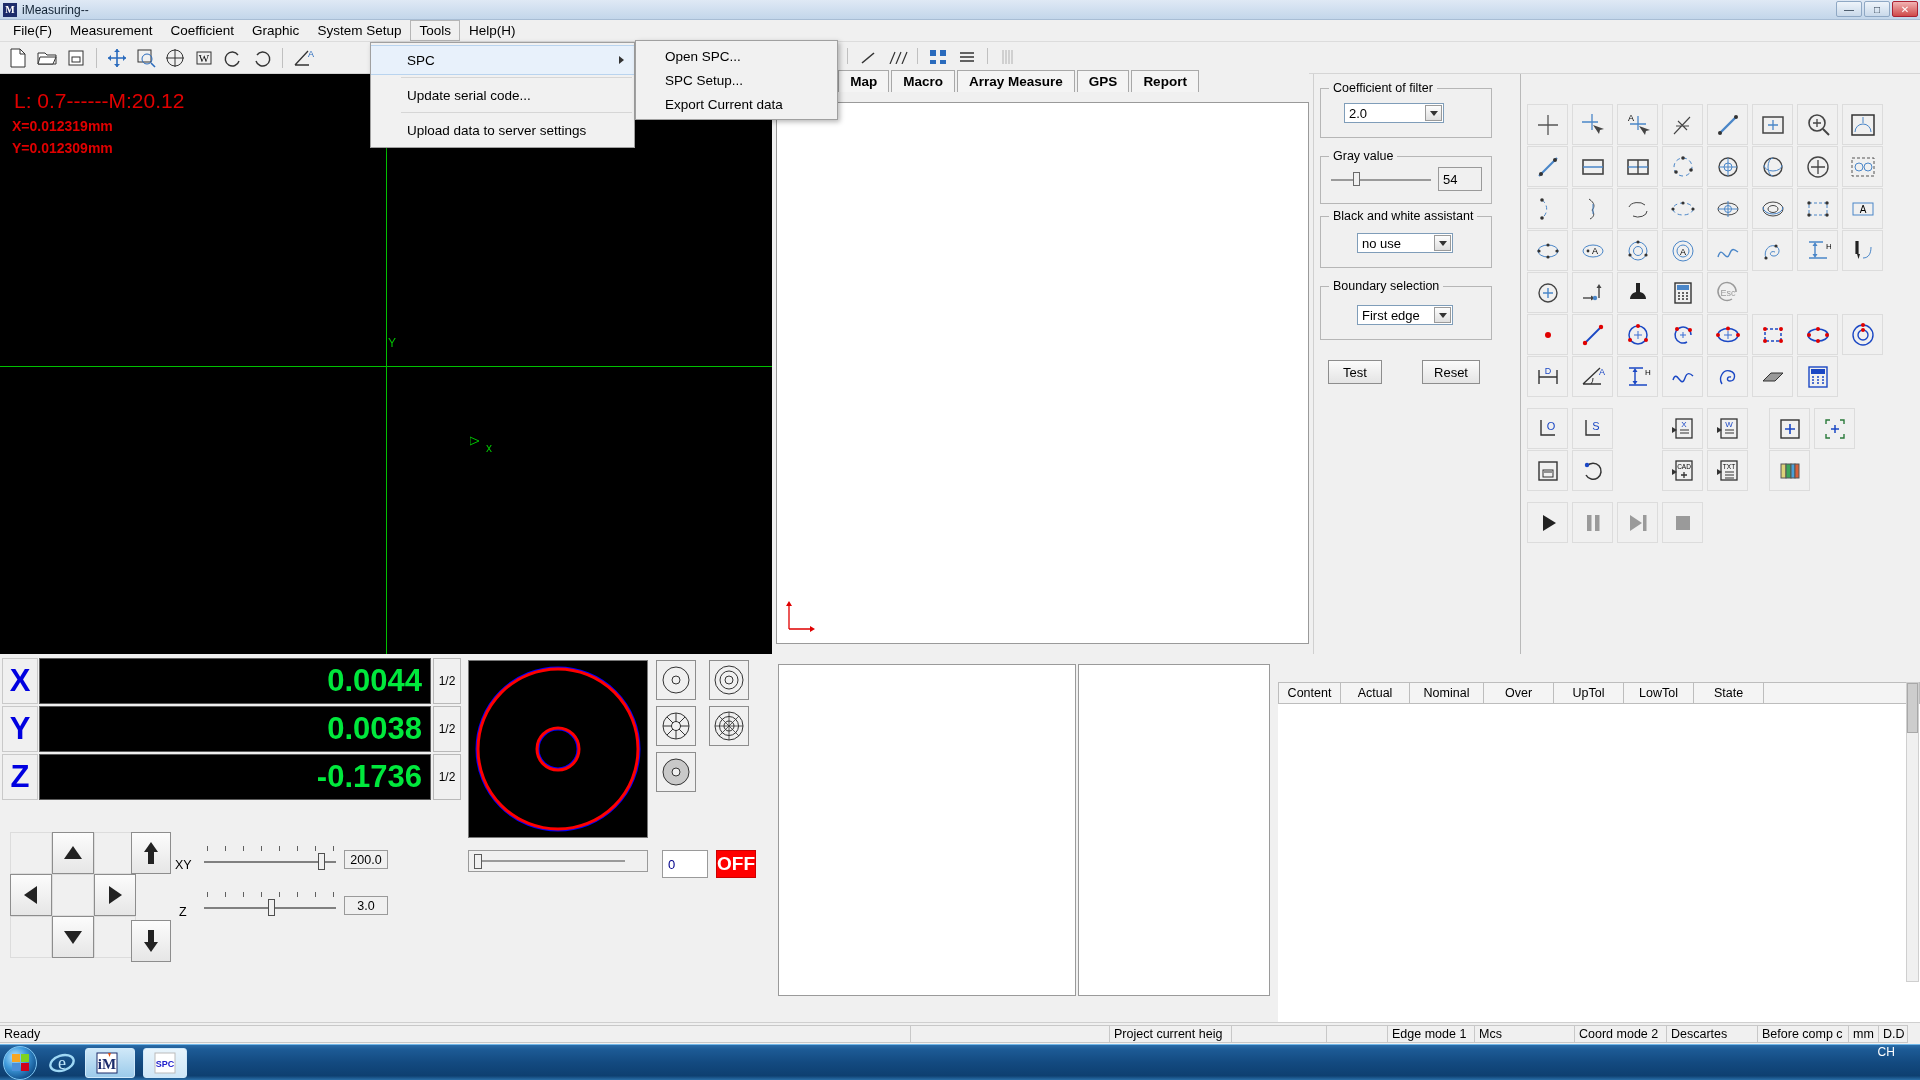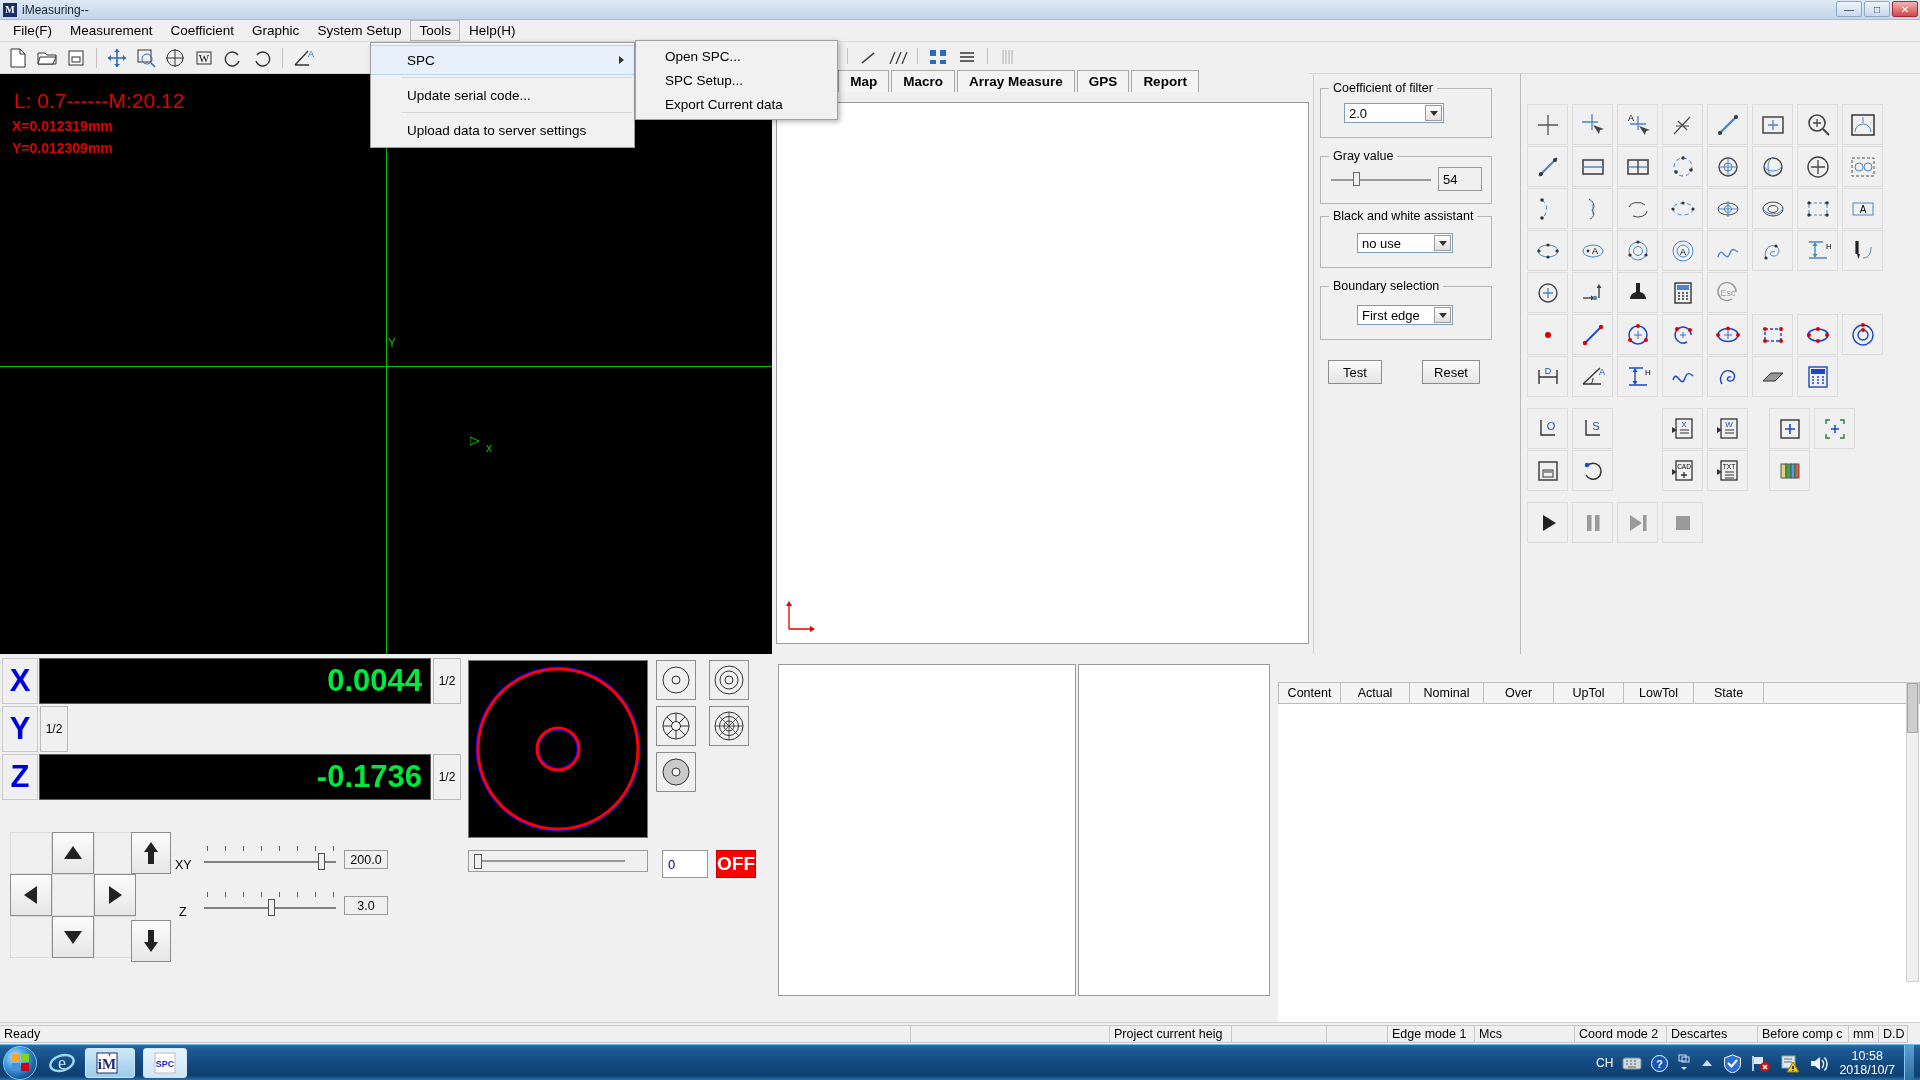--- a/index.html
+++ b/index.html
@@ -238,21 +238,21 @@
   }
   .tb-ie { width:30px;height:30px; margin-left:10px; display:flex;align-items:center;justify-content:center; }
   .tbtask {
     height:30px; margin-left:8px; padding:0 10px;
     background:linear-gradient(#cfe8f8,#9ccbea);
     border:1px solid #cfe9fb; border-radius:3px;
     display:flex;align-items:center; gap:6px;
   }
   .tray {
     position:absolute; right:0; top:0; height:36px; display:flex; align-items:center; gap:9px;
-    color:#fff; font-size:12px; padding-right:6px;
+    color:#fff; font-size:12px; padding-right:6px;flex-direction:column;
   }
   .tray .clock { text-align:center; line-height:14px; font-size:12.5px; }
   .showdesk { width:10px;height:36px; background:linear-gradient(#5a9fd0,#2d6b9f); border-left:1px solid #7fc6f2; }
 
   .scrollbar-v {
     position:absolute; background:#f0f0f0; border:1px solid #cfcfcf;
   }
   .sb-thumb { position:absolute; background:#cdcdcd; border:1px solid #a8a8a8; }
 </style>
 </head>
@@ -935,20 +935,21 @@
   </div>
 
   <div class="dro">
     <div class="dro-row" style="top:0">
       <div class="dro-ax">X</div>
       <div class="dro-val">0.0044</div>
       <div class="dro-half">1/2</div>
     </div>
     <div class="dro-row" style="top:48px">
       <div class="dro-ax">Y</div>
+      <div class="dro-val">0.0038</div>
       <div class="dro-half">1/2</div>
     </div>
     <div class="dro-row" style="top:96px">
       <div class="dro-ax">Z</div>
       <div class="dro-val">-0.1736</div>
       <div class="dro-half">1/2</div>
     </div>
   </div>
 
   <div class="jogpanel">

